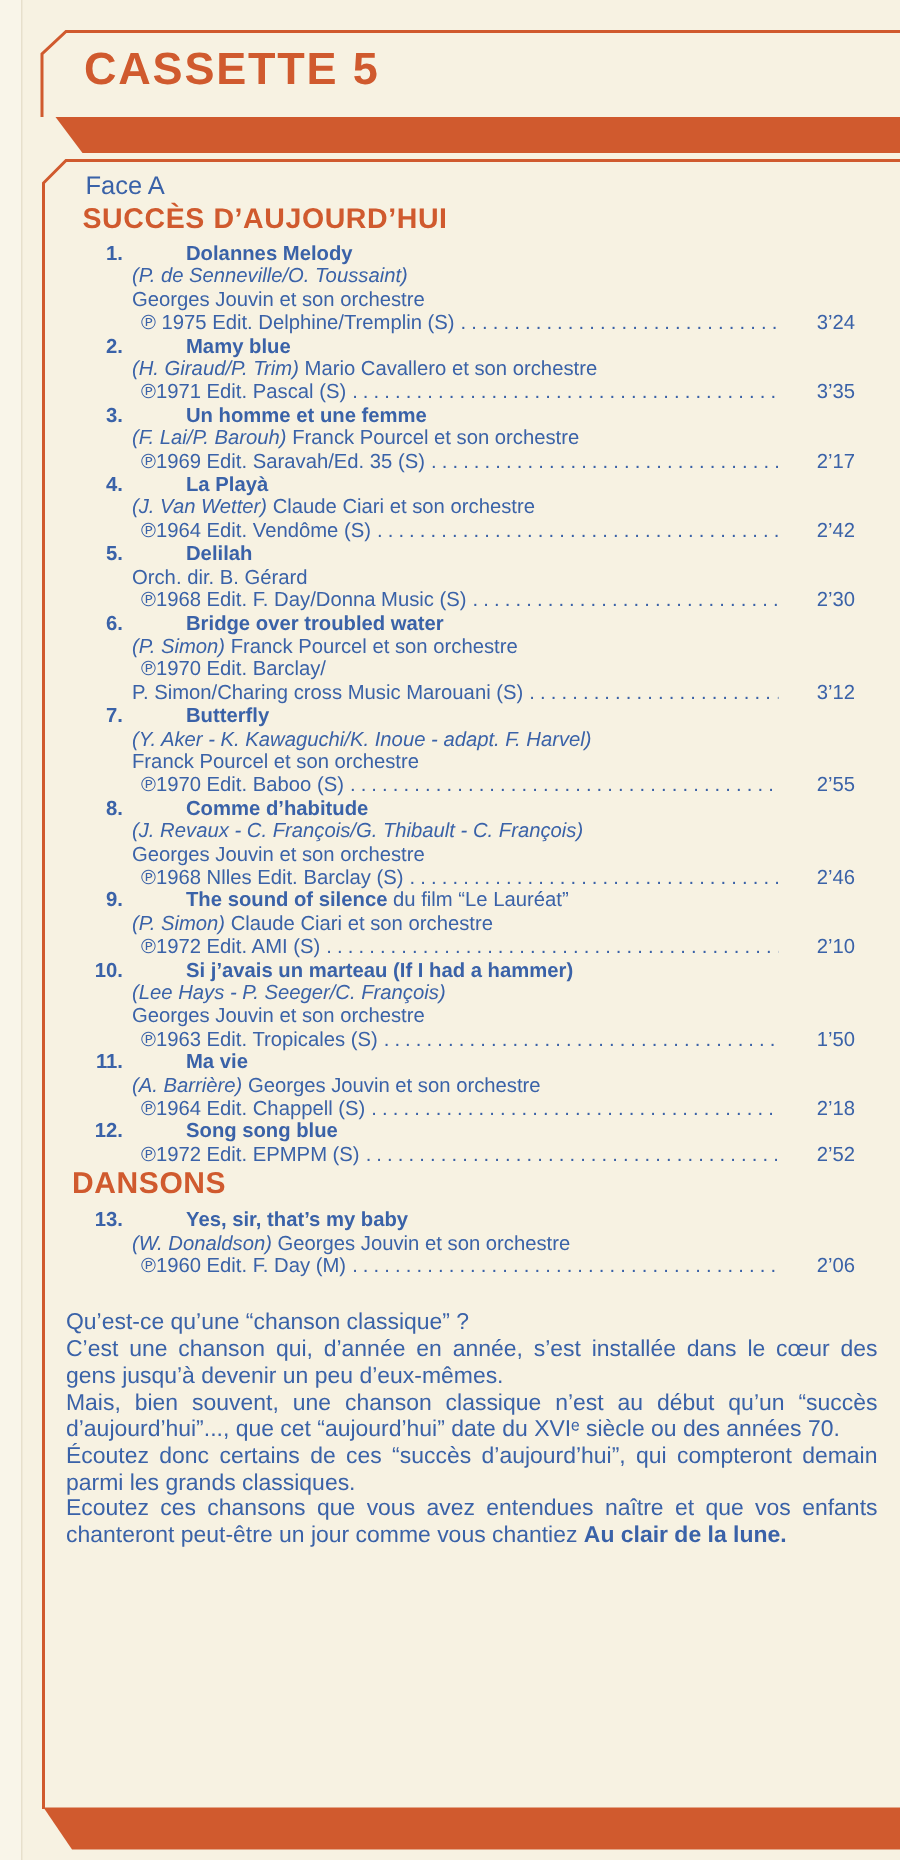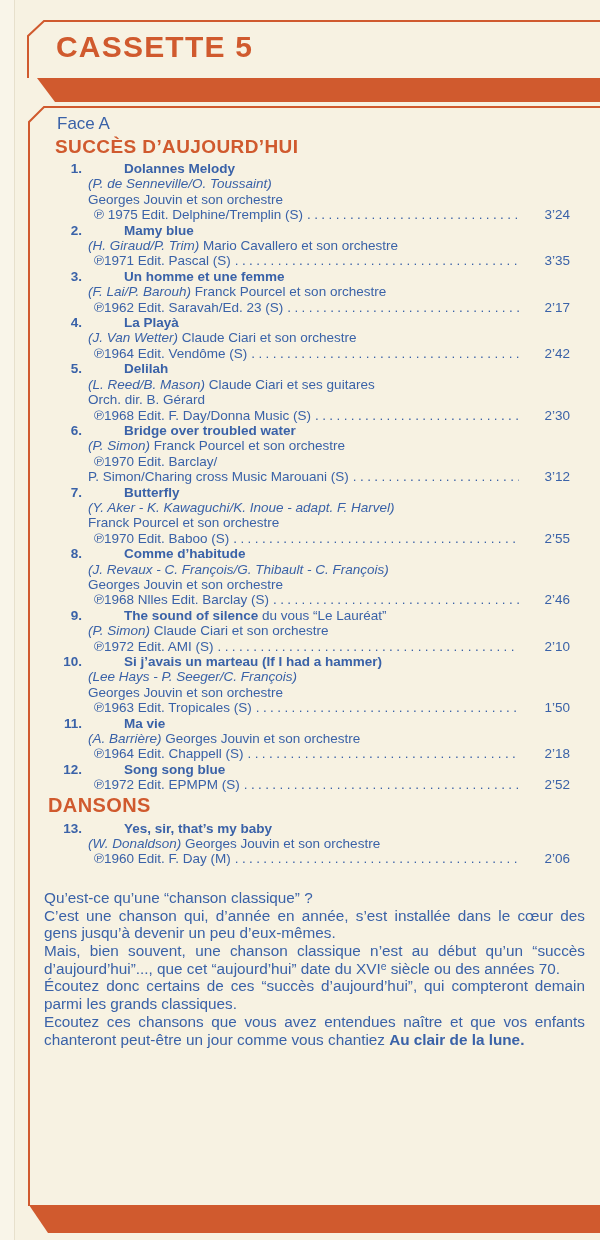--- a/index.html
+++ b/index.html
@@ -98,21 +98,21 @@
           <span class="time">3’35</span>
         </div>
       </div>
       <div class="track">
         <div class="trow title-row">
           <span class="num">3.</span>
           <span class="ttl">Un homme et une femme</span>
         </div>
         <div class="trow detail"><span class="it">(F. Lai/P. Barouh)</span><span> Franck Pourcel et son orchestre</span></div>
         <div class="trow publine">
-          <span class="pub">℗1962 Edit. Saravah/Ed. 23 (S)</span>
+          <span class="pub">℗1969 Edit. Saravah/Ed. 35 (S)</span>
           <span class="dots"></span>
           <span class="time">2’17</span>
         </div>
       </div>
       <div class="track">
         <div class="trow title-row">
           <span class="num">4.</span>
           <span class="ttl">La Playà</span>
         </div>
         <div class="trow detail"><span class="it">(J. Van Wetter)</span><span> Claude Ciari et son orchestre</span></div>
@@ -120,21 +120,20 @@
           <span class="pub">℗1964 Edit. Vendôme (S)</span>
           <span class="dots"></span>
           <span class="time">2’42</span>
         </div>
       </div>
       <div class="track">
         <div class="trow title-row">
           <span class="num">5.</span>
           <span class="ttl">Delilah</span>
         </div>
-        <div class="trow detail"><span class="it">(L. Reed/B. Mason)</span><span> Claude Ciari et ses guitares</span></div>
         <div class="trow detail"><span>Orch. dir. B. Gérard</span></div>
         <div class="trow publine">
           <span class="pub">℗1968 Edit. F. Day/Donna Music (S)</span>
           <span class="dots"></span>
           <span class="time">2’30</span>
         </div>
       </div>
       <div class="track">
         <div class="trow title-row">
           <span class="num">6.</span>
@@ -170,21 +169,21 @@
         <div class="trow detail"><span>Georges Jouvin et son orchestre</span></div>
         <div class="trow publine">
           <span class="pub">℗1968 Nlles Edit. Barclay (S)</span>
           <span class="dots"></span>
           <span class="time">2’46</span>
         </div>
       </div>
       <div class="track">
         <div class="trow title-row">
           <span class="num">9.</span>
-          <span class="ttl">The sound of silence<span class="ttl-note"> du vous “Le Lauréat”</span></span>
+          <span class="ttl">The sound of silence<span class="ttl-note"> du film “Le Lauréat”</span></span>
         </div>
         <div class="trow detail"><span class="it">(P. Simon)</span><span> Claude Ciari et son orchestre</span></div>
         <div class="trow publine">
           <span class="pub">℗1972 Edit. AMI (S)</span>
           <span class="dots"></span>
           <span class="time">2’10</span>
         </div>
       </div>
       <div class="track">
         <div class="trow title-row">

